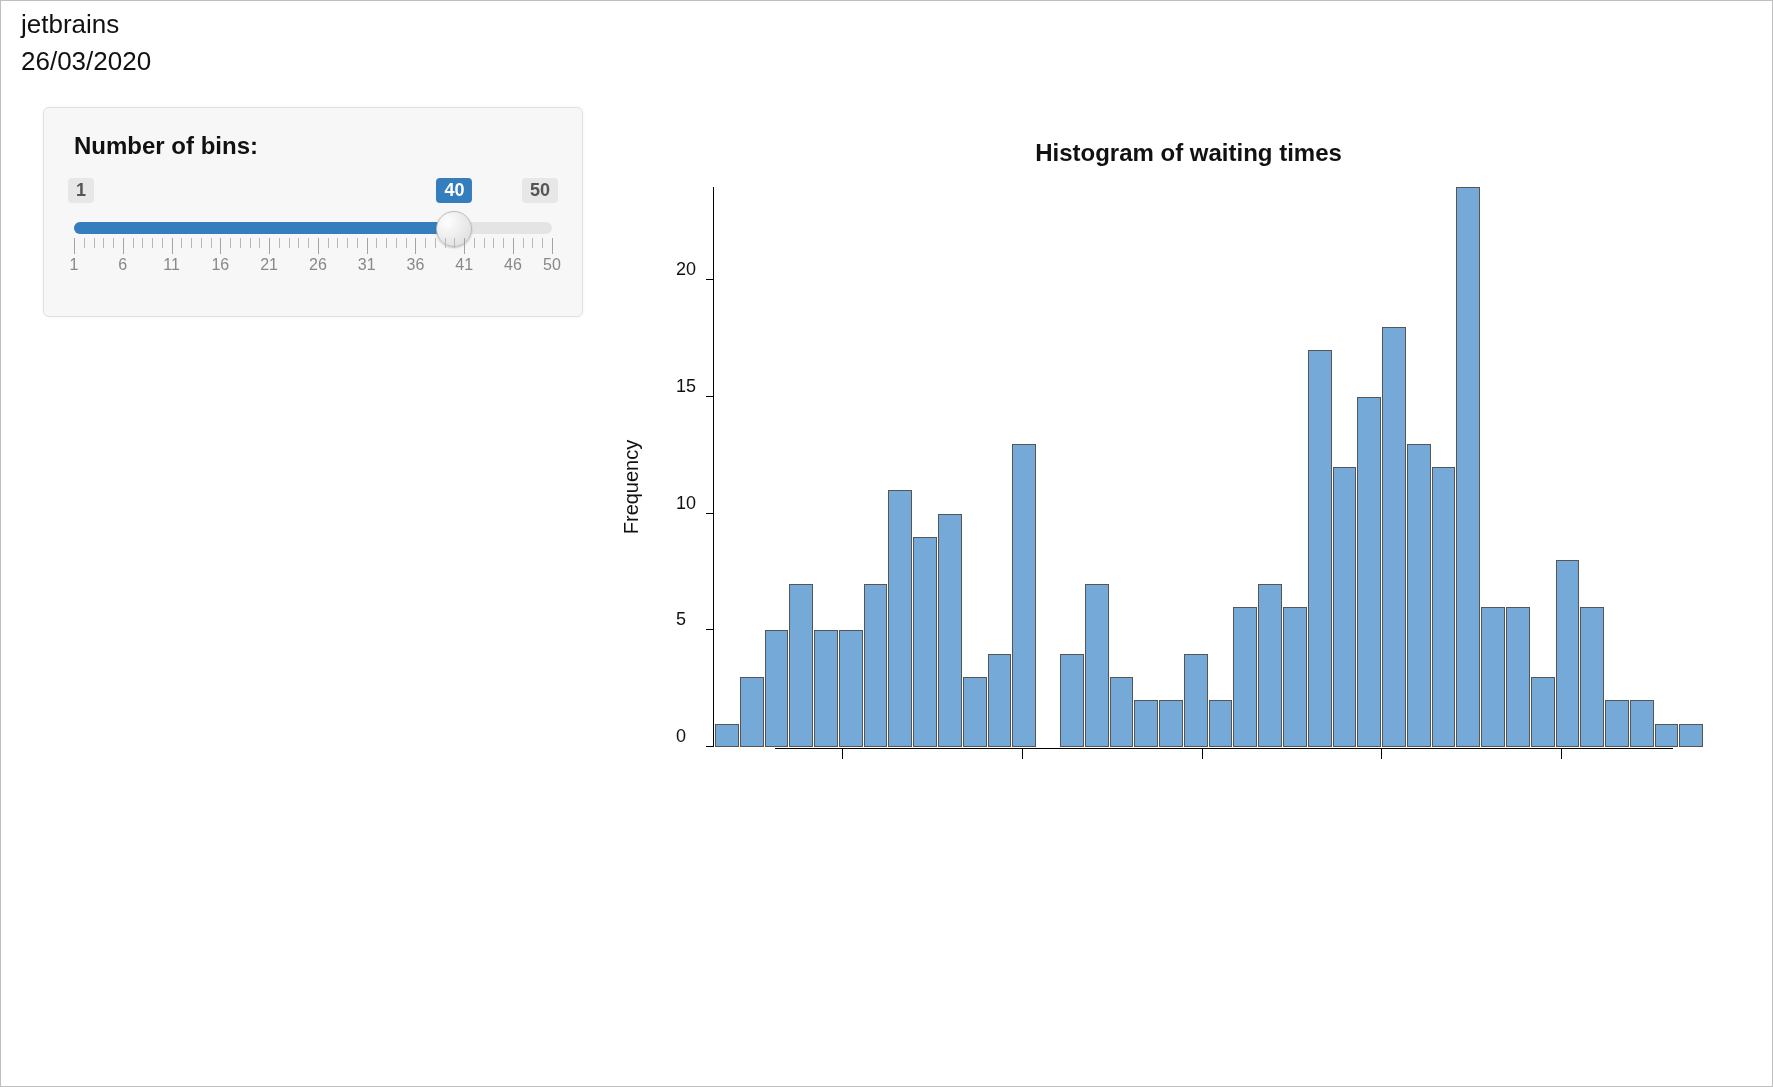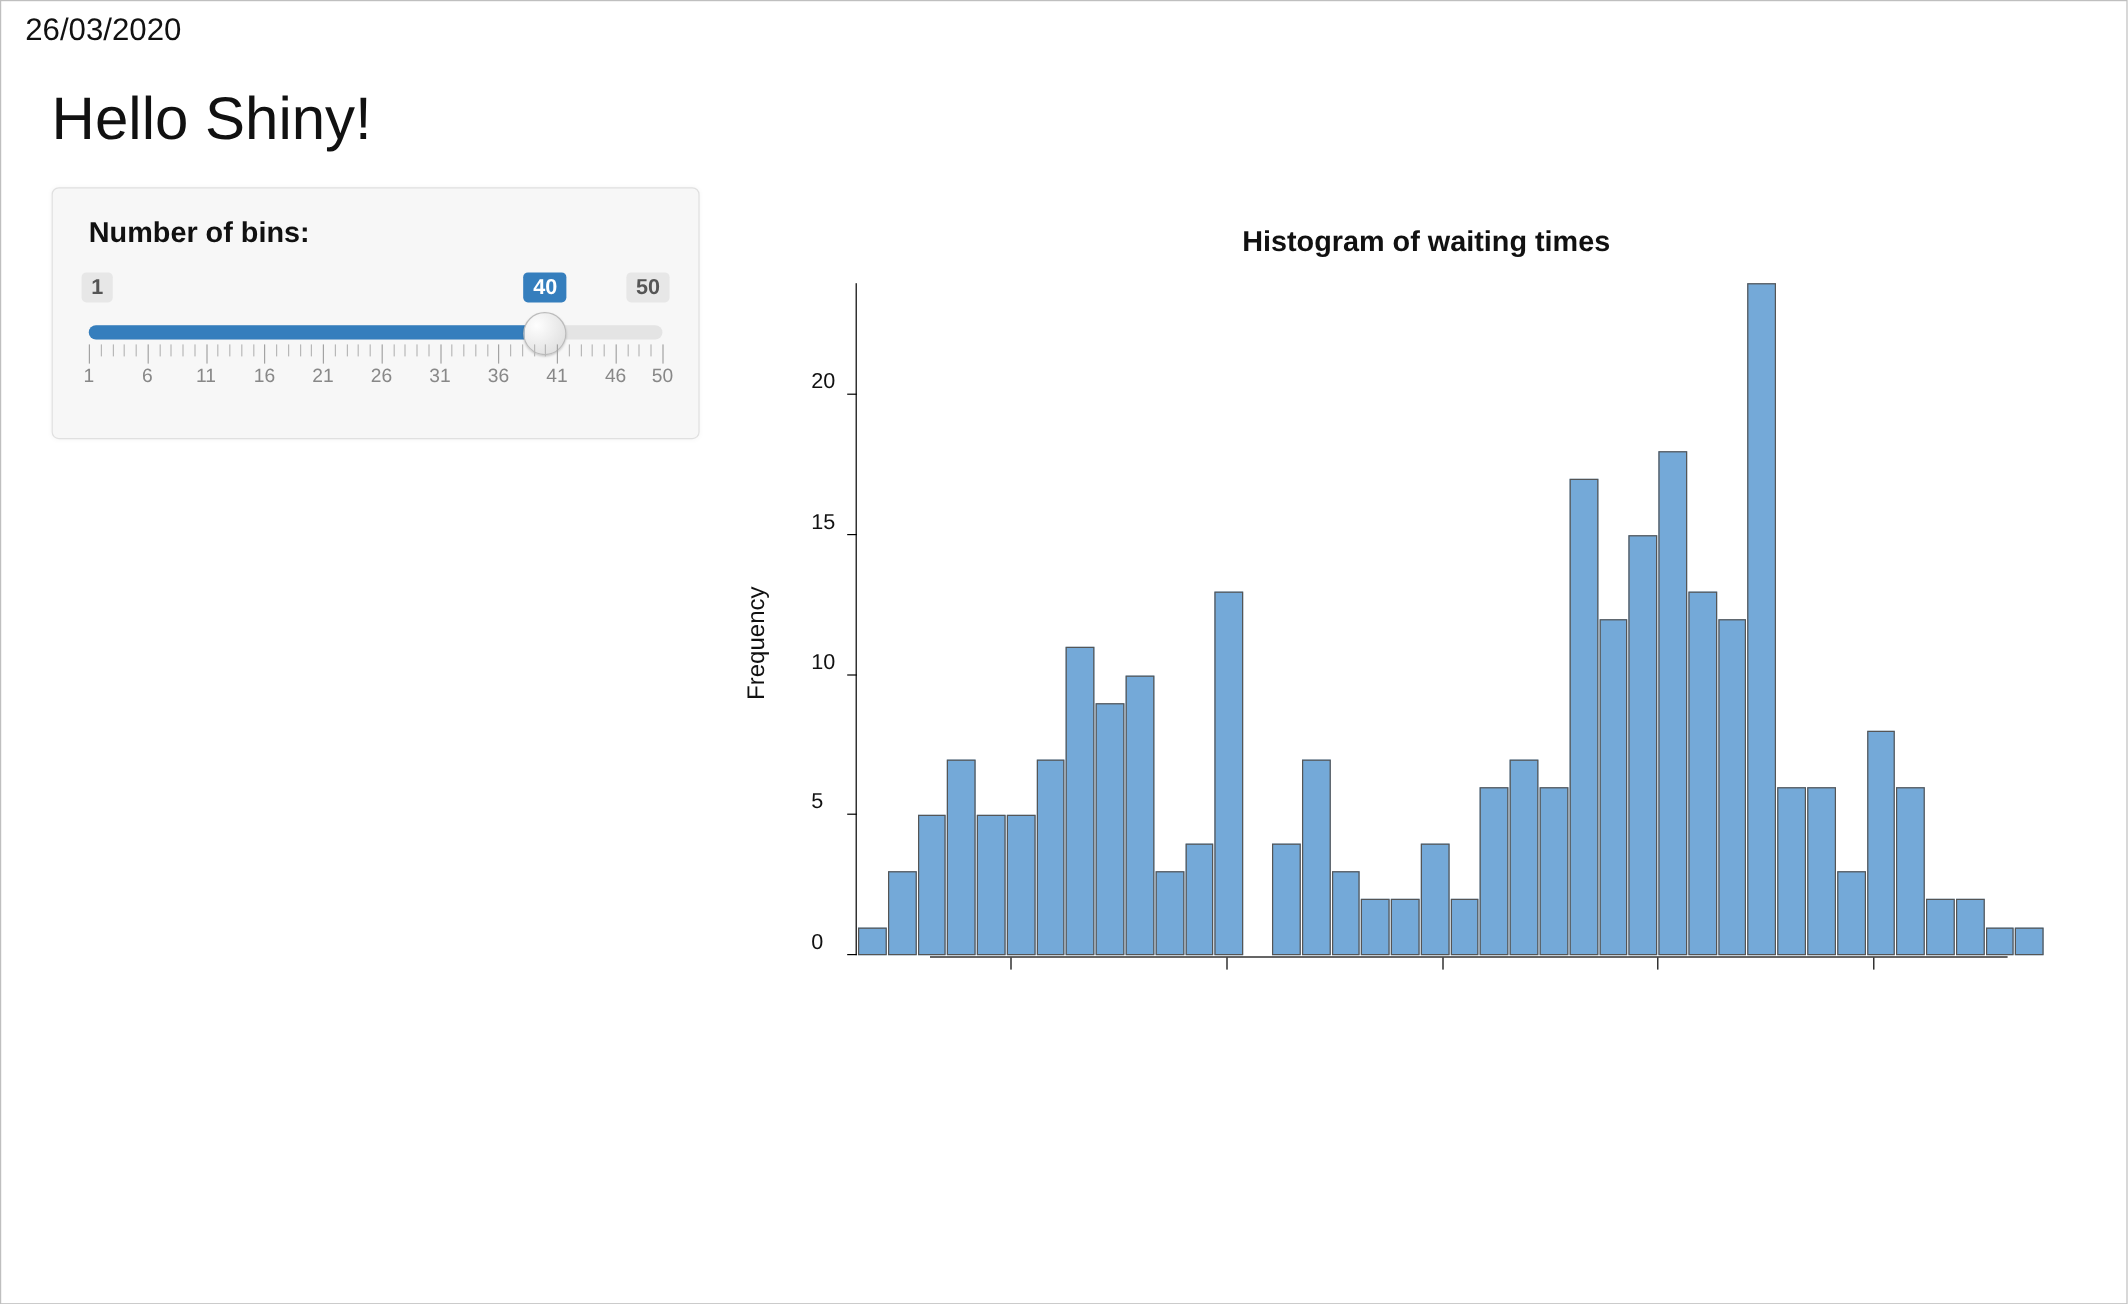--- a/index.html
+++ b/index.html
@@ -163,23 +163,23 @@
   }
   .x-tick{
     position:absolute;top:0;height:10px;border-left:1.5px solid #000;
   }
 </style>
 </head>
 <body>
 
 <div class="page">
 
+  <div class="doc-subtitle">jetbrains</div>
   <div class="doc-date">26/03/2020</div>
 
-  <h2 class="app-title">Hello Shiny!</h2>
 
   <div class="row">
 
     <div class="panel">
       <div class="panel-label">Number of bins:</div>
       <div class="slider-wrap">
         <span class="slider-pill pill-min">1</span>
         <span class="slider-pill pill-max">50</span>
         <span class="slider-pill pill-val" id="pill-val" style="left: 79.5918%;">40</span>
         <div class="slider-bar">

